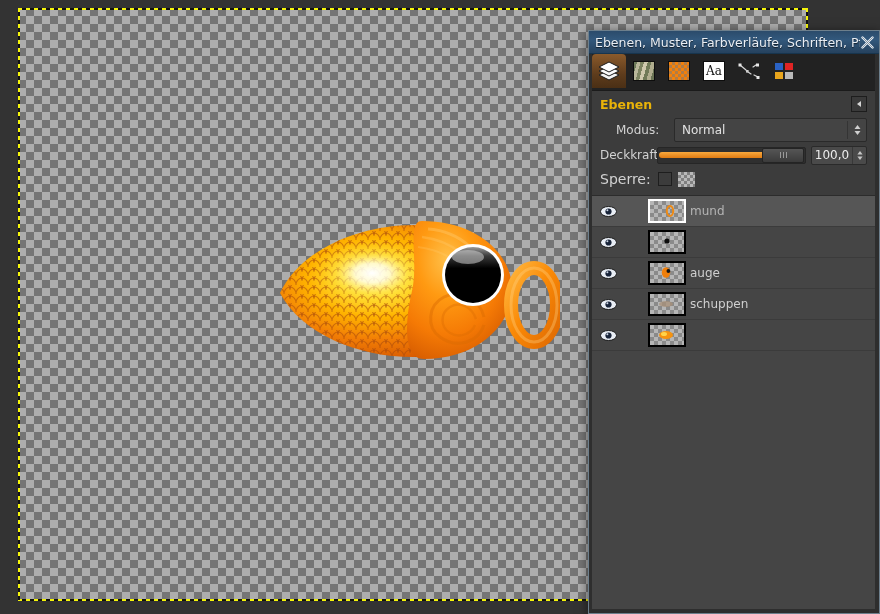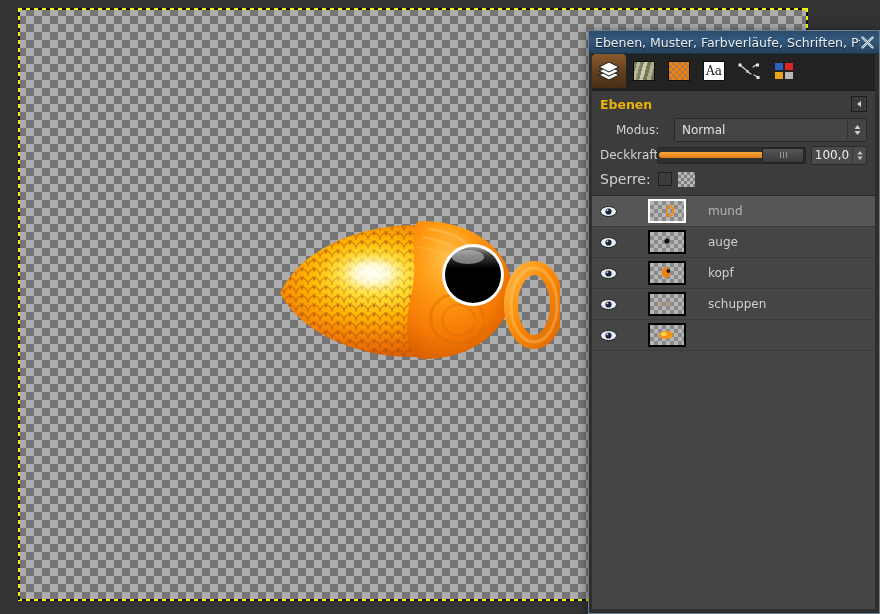--- a/index.html
+++ b/index.html
@@ -199,21 +199,21 @@
     border:2px solid #000000;box-sizing:border-box;position:relative;overflow:hidden;
     background-color:#b6b6b6;
     background-image:
       linear-gradient(45deg,#8a8a8a 25%,transparent 25%,transparent 75%,#8a8a8a 75%,#8a8a8a),
       linear-gradient(45deg,#8a8a8a 25%,transparent 25%,transparent 75%,#8a8a8a 75%,#8a8a8a);
     background-size:8px 8px;background-position:0 0,4px 4px;
   }
   .layer-row.selected .layer-thumb{border-color:#ffffff;}
   .layer-thumb svg{position:absolute;left:0;top:0;}
   .layer-name{
-    margin-left:22px;color:#cfcfcf;font-size:12px;flex:1 1 auto;white-space:nowrap;
+    margin-left:4px;color:#cfcfcf;font-size:12px;flex:1 1 auto;white-space:nowrap;
   }
   .layer-row.selected .layer-name{color:#b4b4b4;}
 </style>
 </head>
 <body>
 
 <div class="app">
 
   <div id="canvas-area">
     <div id="canvas-image"></div>
@@ -442,39 +442,38 @@
               <circle cx="8.5" cy="5.5" r="3.1" fill="#18243a"></circle>
               <circle cx="7.4" cy="4.3" r="1" fill="#cfd8e6"></circle>
             </svg>
           </span>
           <span class="layer-linkslot"></span>
           <span class="layer-thumb">
             <svg width="34" height="20" viewBox="0 0 34 20">
               <circle cx="17" cy="9" r="2.6" fill="#0d0d0d"></circle>
             </svg>
           </span>
-          <span class="layer-name">auge</span>
         </div>
 
         <div class="layer-row">
           <span class="layer-visibility">
             <svg width="17" height="11" viewBox="0 0 17 11">
               <ellipse cx="8.5" cy="5.5" rx="8" ry="5" fill="#e9eef5" stroke="#1b1b1b" stroke-width="1"></ellipse>
               <circle cx="8.5" cy="5.5" r="3.1" fill="#18243a"></circle>
               <circle cx="7.4" cy="4.3" r="1" fill="#cfd8e6"></circle>
             </svg>
           </span>
           <span class="layer-linkslot"></span>
           <span class="layer-thumb">
             <svg width="34" height="20" viewBox="0 0 34 20">
               <ellipse cx="16" cy="9.5" rx="4.2" ry="5.2" fill="#f07f0b"></ellipse>
               <circle cx="18.4" cy="8" r="1.9" fill="#141414"></circle>
             </svg>
           </span>
-          <span class="layer-name">kopf</span>
+          <span class="layer-name">auge</span>
         </div>
 
         <div class="layer-row">
           <span class="layer-visibility">
             <svg width="17" height="11" viewBox="0 0 17 11">
               <ellipse cx="8.5" cy="5.5" rx="8" ry="5" fill="#e9eef5" stroke="#1b1b1b" stroke-width="1"></ellipse>
               <circle cx="8.5" cy="5.5" r="3.1" fill="#18243a"></circle>
               <circle cx="7.4" cy="4.3" r="1" fill="#cfd8e6"></circle>
             </svg>
           </span>

